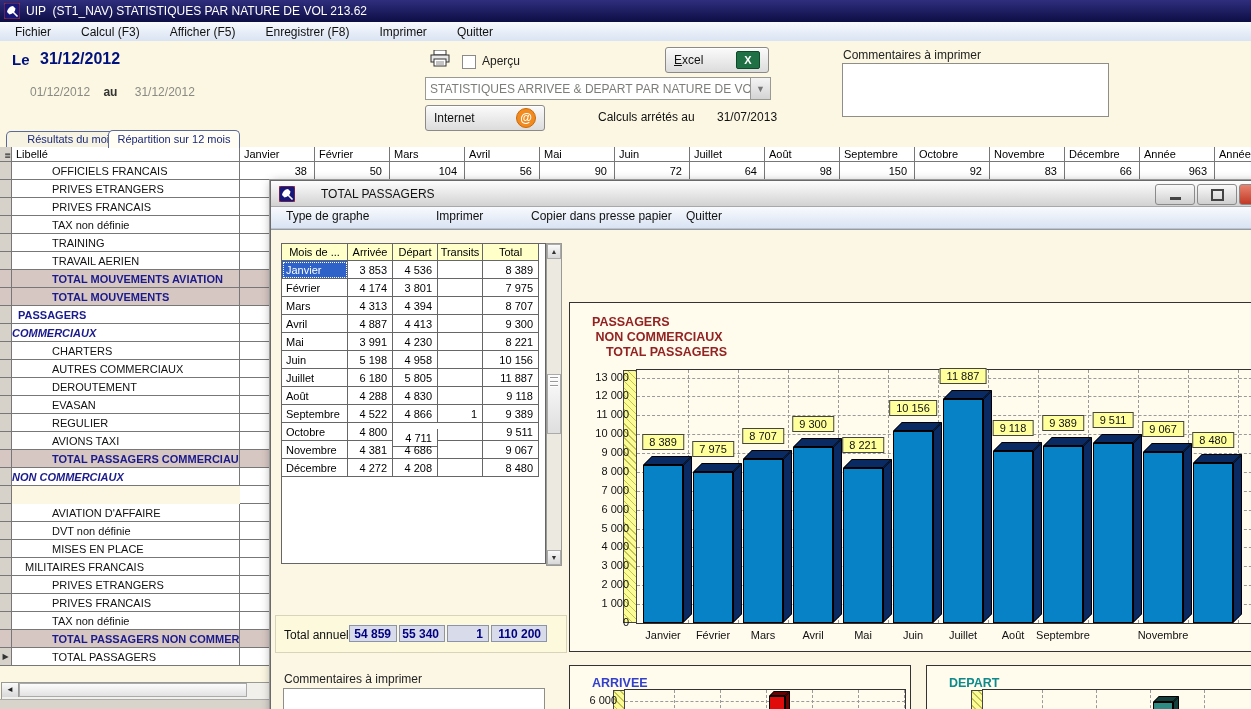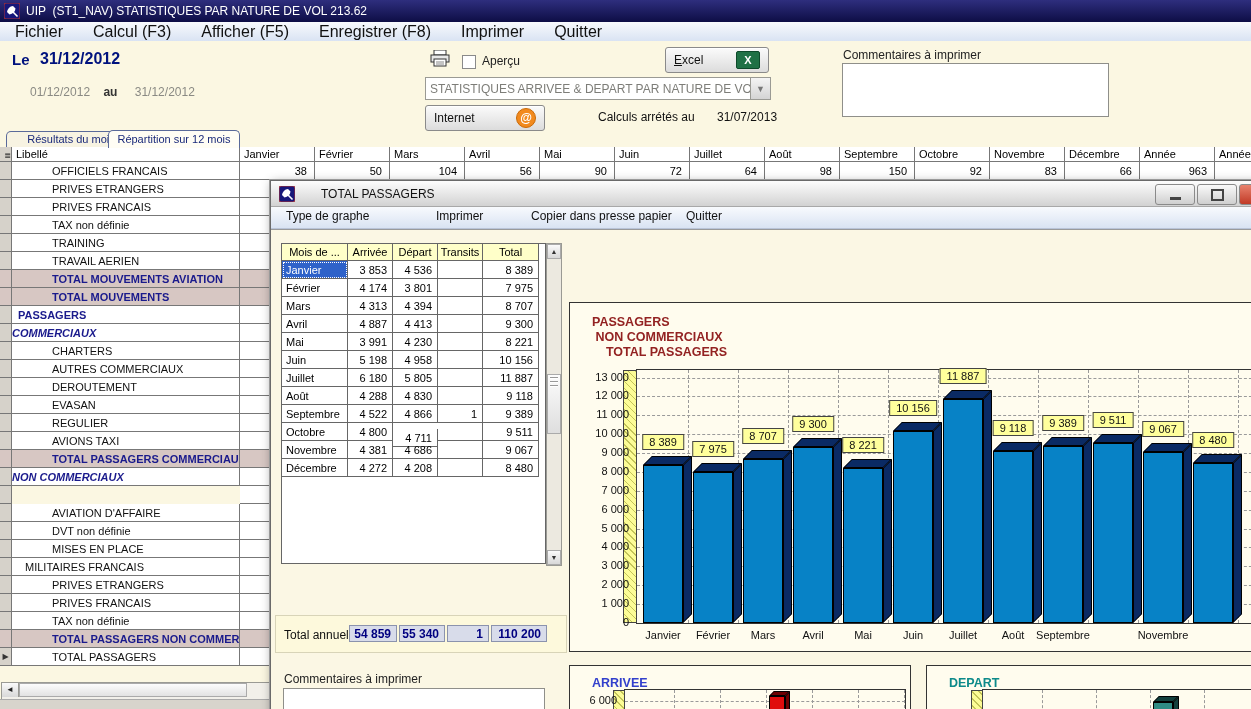--- a/index.html
+++ b/index.html
@@ -7,21 +7,21 @@
        font-family:"Liberation Sans","DejaVu Sans",sans-serif;background:#FBF7E2;}
   #app{position:absolute;inset:0;}
   
   .titlebar{position:absolute;left:0;top:0;width:1251px;height:22px;
     background:linear-gradient(#2e2e7e,#0d0d45);color:#fff;display:flex;align-items:center;
     font-size:12px;white-space:pre;}
   .titlebar .ticon{margin:0 6px 0 4px;display:inline-flex;}
   
   .menubar{position:absolute;left:0;top:22px;width:1251px;height:19px;
     background:linear-gradient(#f8fafd,#d9e3f3);border-bottom:1px solid #b9c4d8;
-    display:flex;align-items:center;font-size:16px;color:#111;}
+    display:flex;align-items:center;font-size:12px;color:#111;}
   .menu-item{padding:2px 15px;cursor:default;}
   
   .toppanel{position:absolute;left:0;top:41px;width:1251px;height:89px;background:#FBF7E2;font-size:12px;}
   .lbl-le{position:absolute;left:12px;top:10px;color:#00127e;font-weight:bold;font-size:15px;}
   .lbl-date-main{position:absolute;left:40px;top:9px;color:#00127e;font-weight:bold;font-size:16px;}
   .daterange{position:absolute;left:30px;top:44px;color:#8a8a84;}
   .daterange .au{color:#333;font-weight:bold;margin:0 10px;}
   .daterange .d2{margin-left:4px;}
   .printer{position:absolute;left:430px;top:9px;}
   .checkbox{position:absolute;left:462px;top:14px;width:12px;height:12px;background:#fff;border:1px solid #8a8a8a;}

